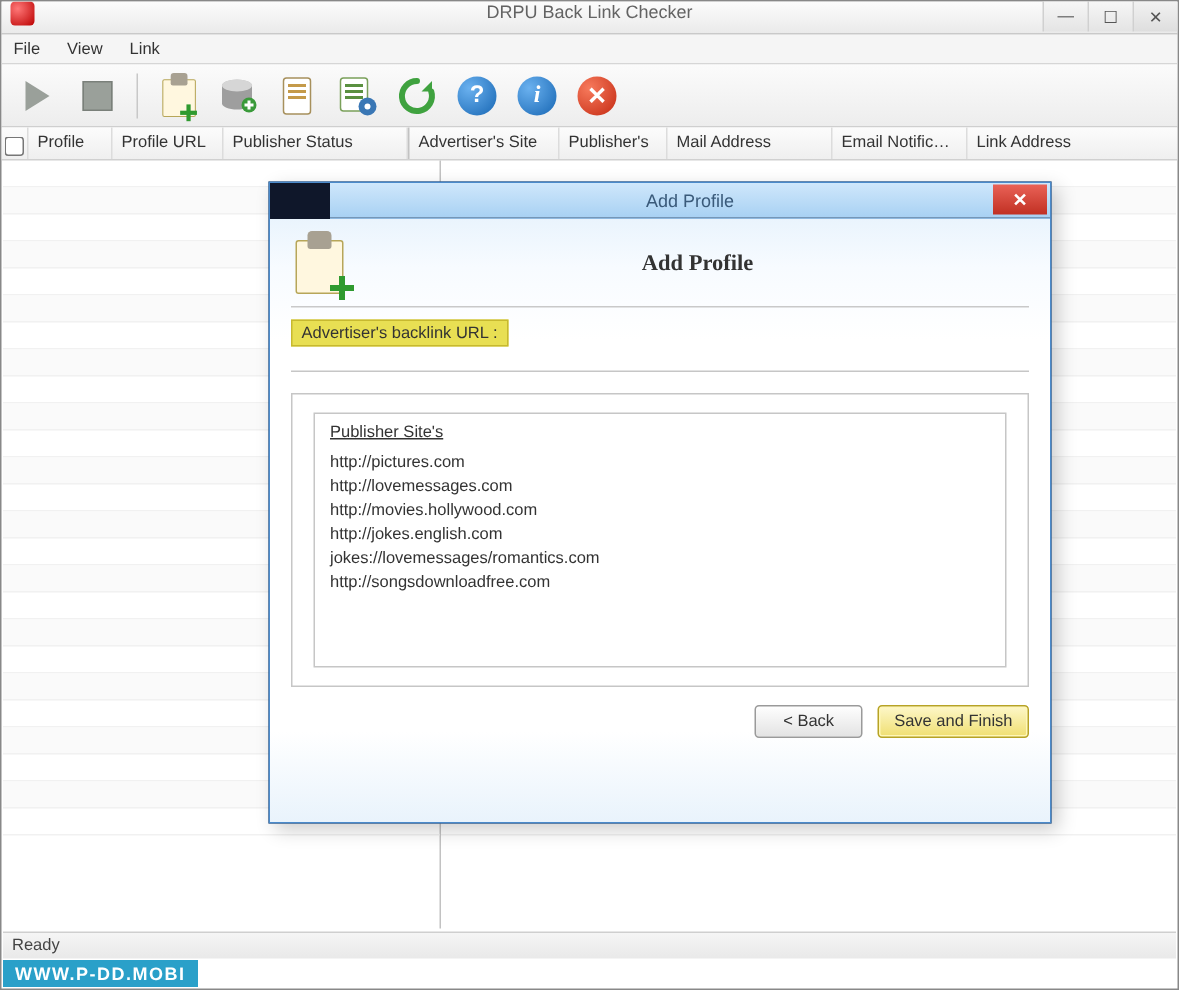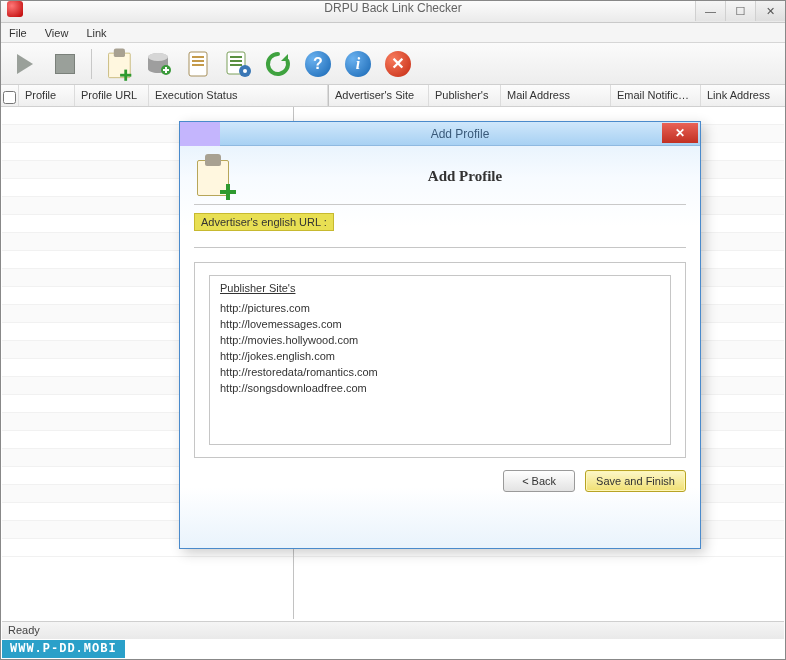--- a/index.html
+++ b/index.html
@@ -84,21 +84,21 @@
   }
   .stop-glyph { width:20px;height:20px;background:#9aa09a;border:1px solid #7a807a; }
   .ico-circle { width:26px;height:26px;border-radius:50%; display:flex;align-items:center;justify-content:center;color:#fff;font-weight:bold;font-size:16px;}
   
   .grids {
     height: 22px;
     display: flex;
     border-bottom: 1px solid #d0d0d0;
     background: linear-gradient(#fcfcfc,#efefef);
   }
-  .grid-left { width: 328px; display:flex; border-right:1px solid #c2c2c2;}
+  .grid-left { width: 272px; display:flex; border-right:1px solid #c2c2c2;}
   .grid-right { flex:1; display:flex; }
   .cell {
     border-right:1px solid #dcdcdc;
     padding:4px 6px 0 6px;
     color:#333;
     white-space:nowrap;
     overflow:hidden;
   }
   .chkcell { width:18px; display:flex;align-items:center;justify-content:center;}
   .chkcell input{margin:0;}
@@ -122,31 +122,31 @@
     border-top:1px solid #cfcfcf;
     padding:2px 6px;
     color:#444;
   }
   .watermark {
     position:absolute; left:1px; bottom:1px; height:18px;
     padding:2px 8px;
     background:#2aa0c9;
     color:#fff;
     font-weight:bold;
-    font-family: Liberation Mono, monospace;
+    font-family: Liberation Sans, sans-serif;
     letter-spacing:1px;
     font-size:12px;
   }
 
   
   .dialog {
     position:absolute;
     left: 178px; top: 120px;
     width: 522px; height: 428px;
-    background:#c4b5fd;
+    background:#0f172a;
     border:1px solid #4a8acb;
     box-shadow: 4px 4px 12px rgba(0,0,0,.2);
     padding-left: 40px;
   }
   .dlg-title {
     height:24px;
     background: linear-gradient(#cfe7fb,#a8d1f3);
     display:flex; align-items:center;
     position:relative;
     border-bottom:1px solid #8fb9e0;
@@ -316,21 +316,21 @@
   </div>
 </div>
 
 <div class="grids">
   <div class="grid-left">
     <div class="cell chkcell">
         <input type="checkbox" style="">
       </div>
     <div class="cell" style="width:56px">Profile</div>
     <div class="cell" style="width:74px">Profile URL</div>
-    <div class="cell" style="flex:1">Execution Status</div>
+    <div class="cell" style="flex:1">Publisher Status</div>
   </div>
   <div class="grid-right">
     <div class="cell" style="width:100px">Advertiser's Site</div>
     <div class="cell" style="width:72px">Publisher's</div>
     <div class="cell" style="width:110px">Mail Address</div>
     <div class="cell" style="width:90px">Email Notific…</div>
     <div class="cell" style="flex:1;border-right:none">Link Address</div>
   </div>
 </div>
 
@@ -408,33 +408,33 @@
   <div class="dlg-body">
     <div class="dlg-head">
       <div class="clip-icon">
         <div class="board"></div>
           <div class="clip"></div>
           <div class="plus"></div>
       </div>
       <div class="ht">Add Profile</div>
     </div>
 
-    <div class="field-label">Advertiser's english URL :</div>
+    <div class="field-label">Advertiser's backlink URL :</div>
 
     <div class="hr"></div>
 
     <div class="list-frame">
       <div class="list-inner">
         <div class="hdr">Publisher Site's</div>
         <div id="site-lines">
             <div class="ln">http://pictures.com</div>
             <div class="ln">http://lovemessages.com</div>
             <div class="ln">http://movies.hollywood.com</div>
             <div class="ln">http://jokes.english.com</div>
-            <div class="ln">http://restoredata/romantics.com</div>
+            <div class="ln">jokes://lovemessages/romantics.com</div>
             <div class="ln">http://songsdownloadfree.com</div>
           </div>
       </div>
     </div>
 
     <div class="btn-row">
       <div class="btn">&lt; Back</div>
       <div class="btn primary">Save and Finish</div>
     </div>
   </div>

